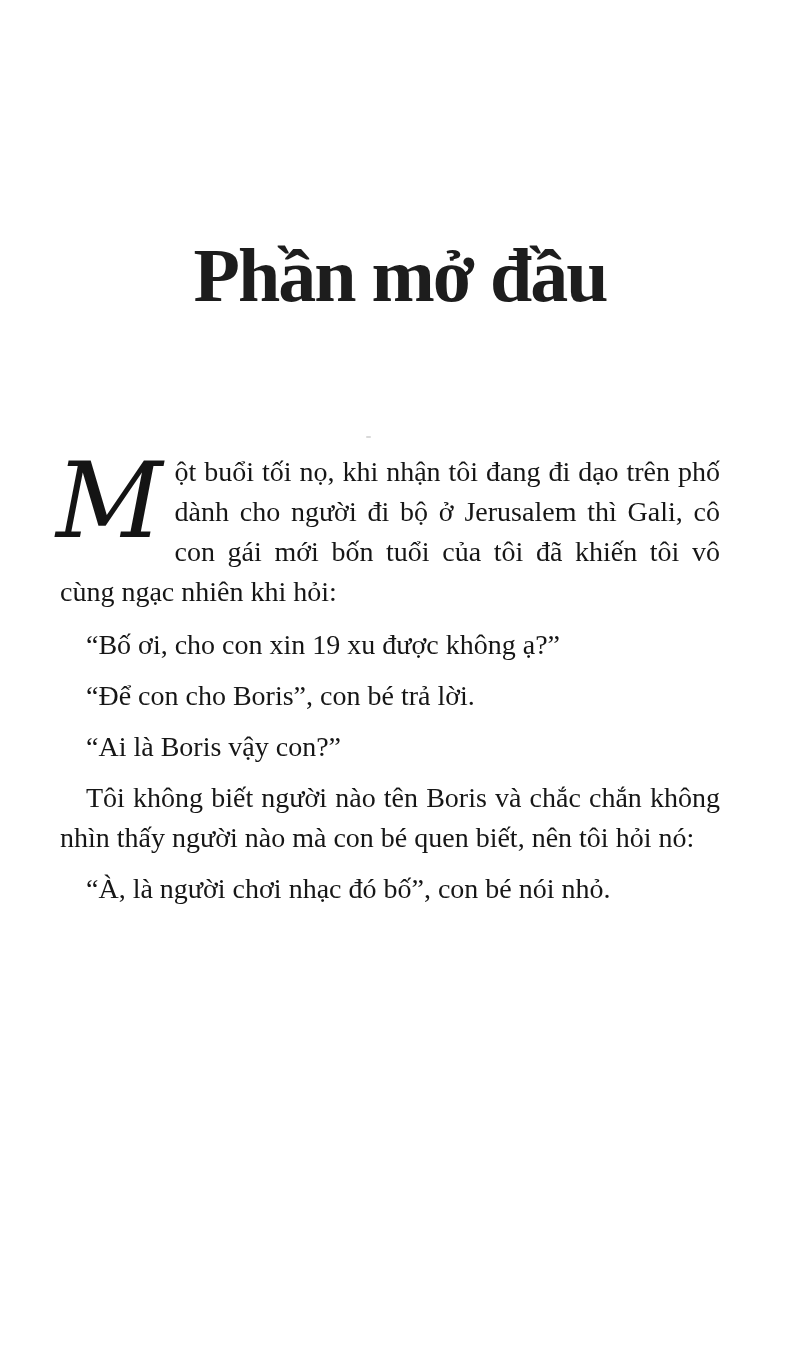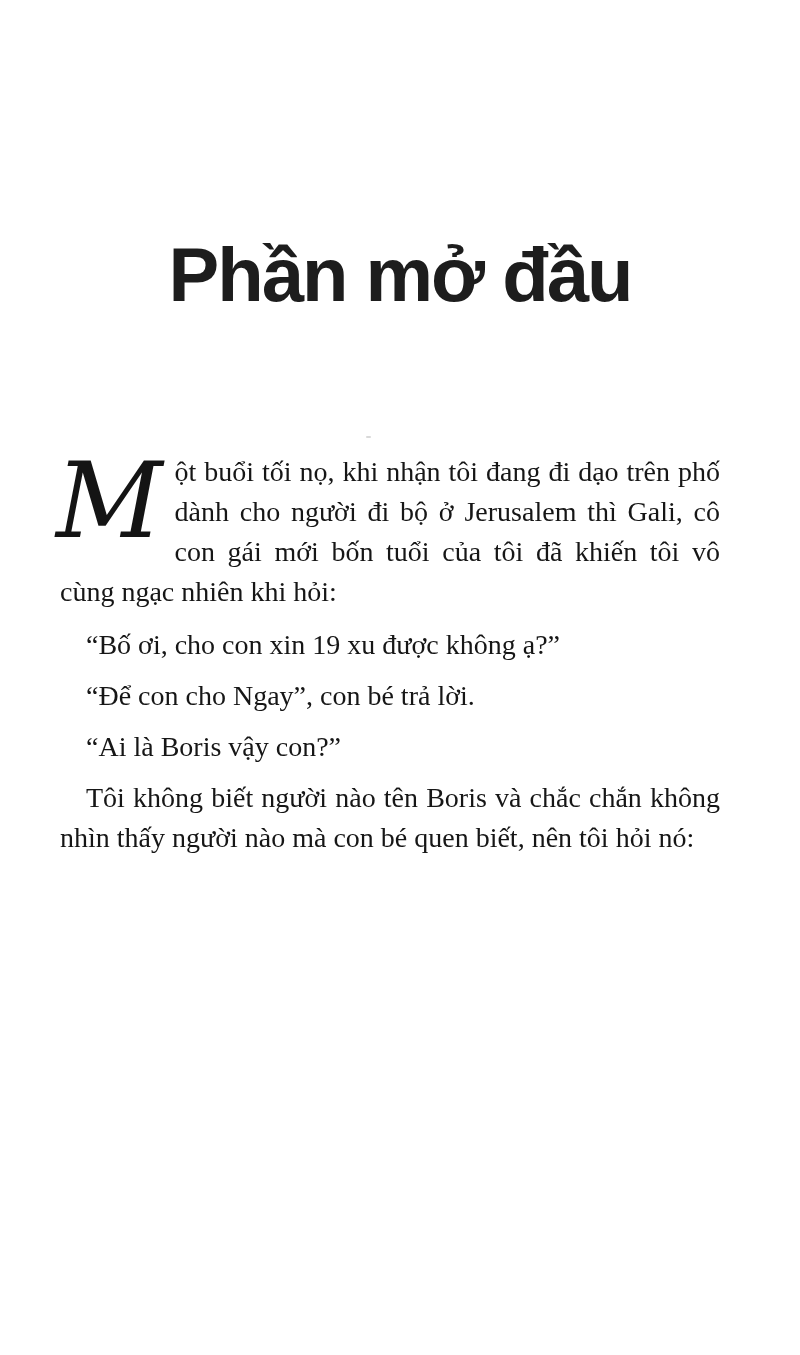--- a/index.html
+++ b/index.html
@@ -13,21 +13,21 @@
     height: 1355px;
     margin: 0 auto;
     background: #ffffff;
     color: #1b1b1b;
     overflow: hidden;
   }
   .chapter-title {
     margin: 0;
     padding-top: 234px;
     text-align: center;
-    font-family: Liberation Sans, sans-serif;
+    font-family: Liberation Serif, serif;
     font-weight: bold;
     font-size: 76px;
     line-height: 1.08;
     letter-spacing: -2px;
     color: #1d1d1d;
   }
   .content {
     margin: 136px 80px 0 60px; 
     font-family: "Liberation Serif", "DejaVu Serif", serif;
     font-size: 28px;
@@ -80,28 +80,31 @@
     <p class="para opening">
       <span class="dropcap">M</span><span>ột buổi tối nọ, khi nhận tôi đang đi dạo trên phố dành cho người đi bộ ở Jerusalem thì Gali, cô con gái mới bốn tuổi của tôi đã khiến tôi vô cùng ngạc nhiên khi hỏi:</span>
     </p>
 
     <p class="para dialogue">
       <span>“Bố ơi, cho con xin 19 xu được không ạ?”</span>
     </p>
 
 
     <p class="para dialogue">
-      <span>“Để con cho Ngay”, con bé trả lời.</span>
+      <span>“Để con cho Boris”, con bé trả lời.</span>
     </p>
 
     <p class="para dialogue">
       <span>“Ai là Boris vậy con?”</span>
     </p>
 
     <p class="para">
       <span>Tôi không biết người nào tên Boris và chắc chắn không nhìn thấy người nào mà con bé quen biết, nên tôi hỏi nó:</span>
     </p>
 
+    <p class="para dialogue">
+      <span>“À, là người chơi nhạc đó bố”, con bé nói nhỏ.</span>
+    </p>
 
 
 
   </div>
 </div>
 
 </body></html>

